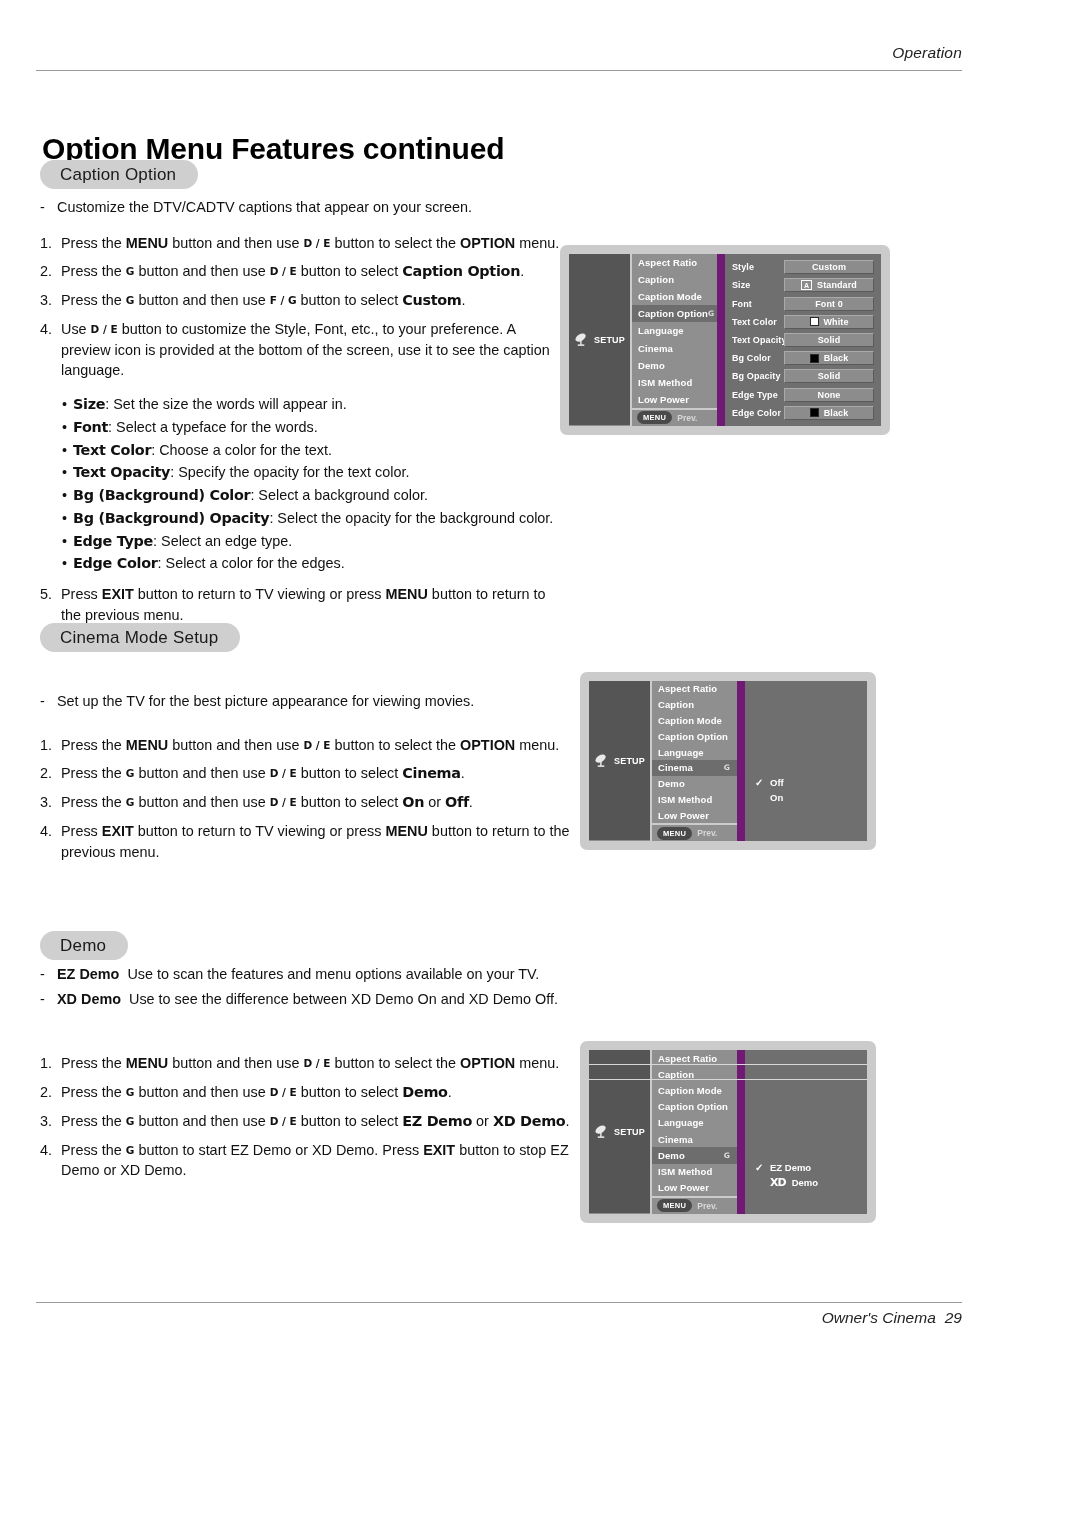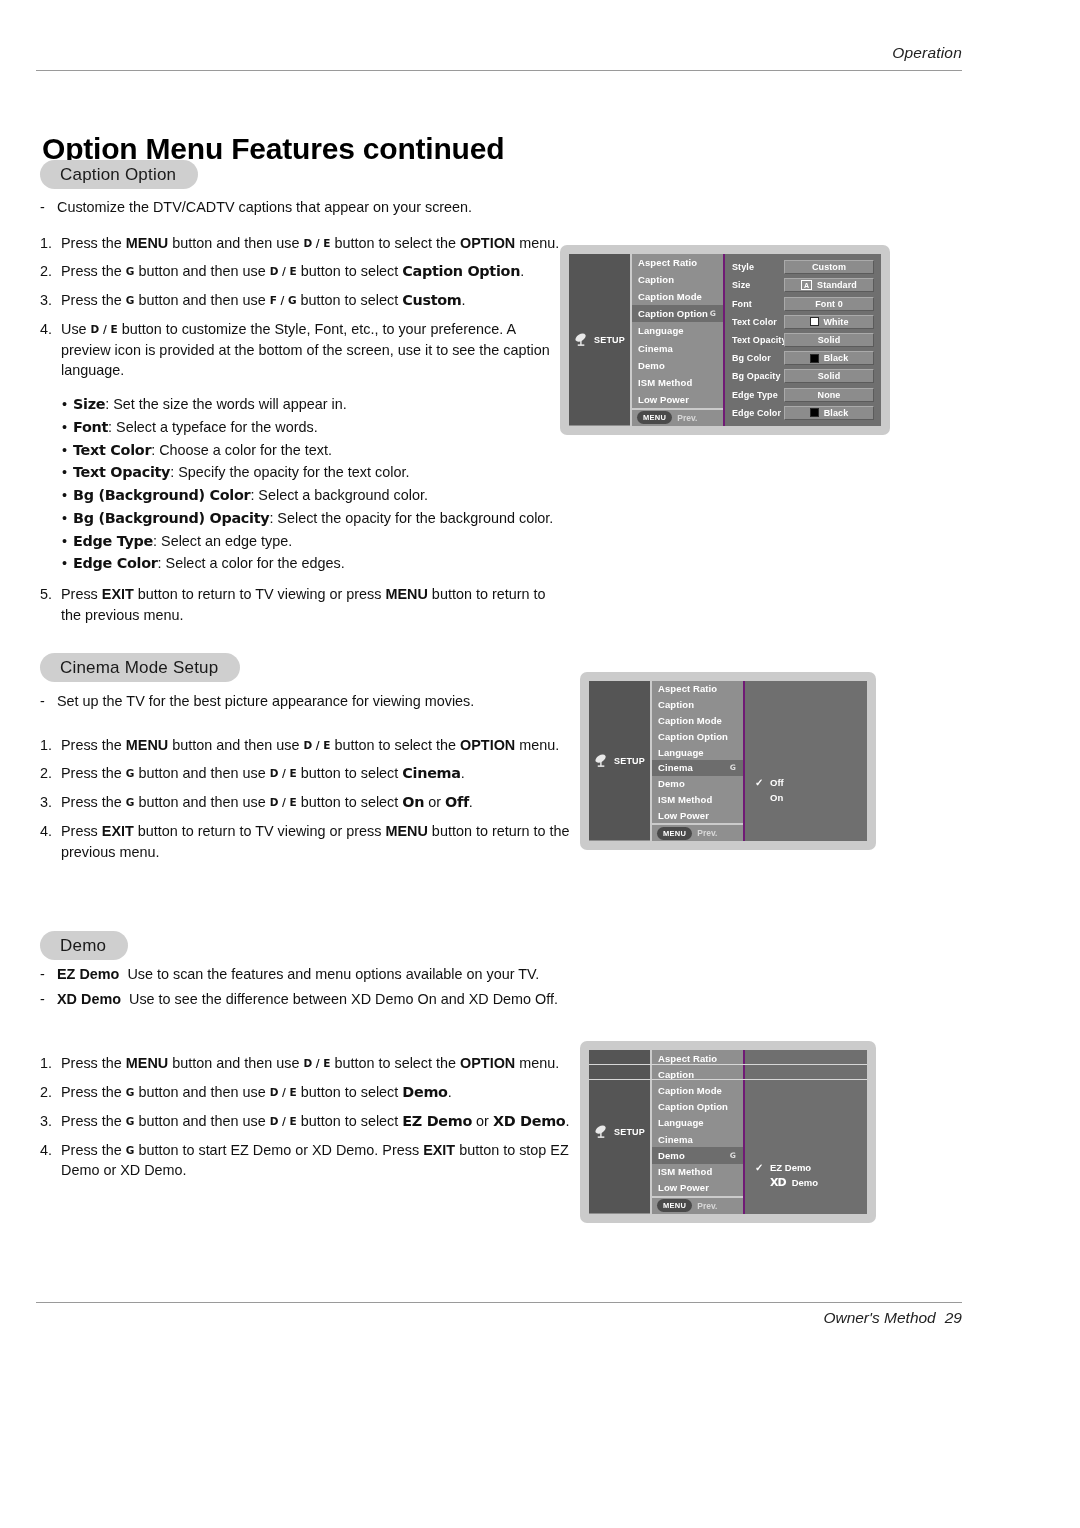--- a/index.html
+++ b/index.html
@@ -102,21 +102,21 @@
   }
   .osd-side .sitem:last-child { border-bottom:none;border-radius:8px; }
   .osd-side .sitem.active { background:#bdbdbd; color:#111; }
   .sicon { width:15px; height:15px; flex:0 0 15px; display:block; }
 
   .osd-list {
     flex:0 0 95px; width:95px;
     background:#8f8f8f;
     display:flex; flex-direction:column;
     border-left:2px solid #cbcbcb;
-    border-right:2px solid #701a75;
+    border-right:8px solid #701a75;
   }
   .osd-list .litem {
     flex:1 1 0;
     display:flex; align-items:center; justify-content:space-between;
     padding:0 5px 0 6px;
     color:#ffffff; font-size:9.5px; font-weight:bold;
     letter-spacing:.1px;
     white-space:nowrap;
   }
   .osd-list .litem.sel { background:#6d6d6d; }
@@ -455,21 +455,21 @@
           <span class="rvalue">
             <span class="swatch" style="background:#000000"></span>
             <span>Black</span>
           </span>
         </div>
       </div>
 
     </div>
   </div>
 
-  <div class="pill" style="left:40px; top:653px;">
+  <div class="pill" style="left:40px; top:623px;">
     <span>Cinema Mode Setup</span>
   </div>
 
   <div class="col" style="left:40px; top:691px; width:545px;">
     <div class="dashline">
       <span class="dash">-</span>
       <span>Set up the TV for the best picture appearance for viewing movies.</span>
     </div>
 
     <div style="height:19px"></div>
@@ -796,16 +796,16 @@
           <span class="xdlogo">XD</span>
           <span>Demo</span>
         </div>
       </div>
 
     </div>
   </div>
 
   <div class="foot-rule"></div>
   <div class="footer">
-    <span>Owner's Method</span><span class="pg">29</span>
+    <span>Owner's Cinema</span><span class="pg">29</span>
   </div>
 
 </div>
 
 </body></html>

